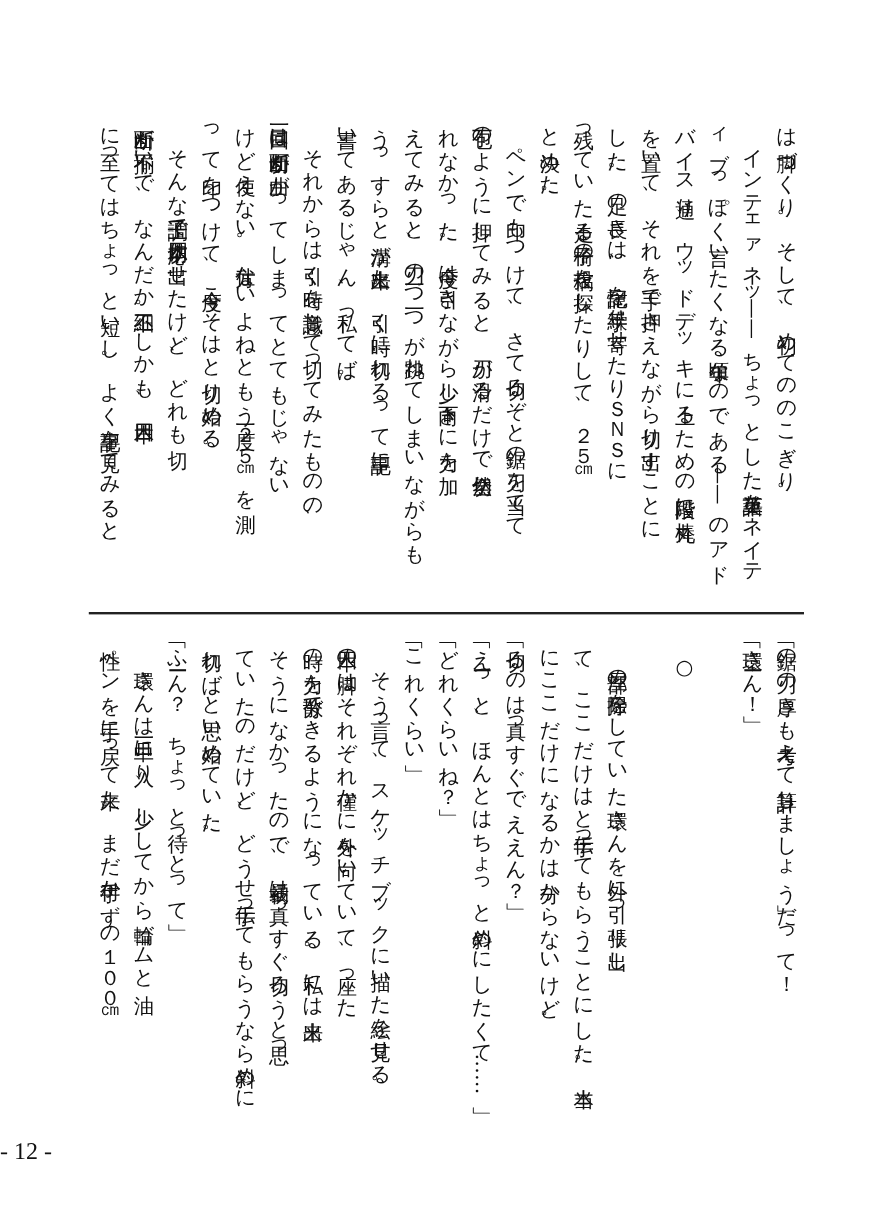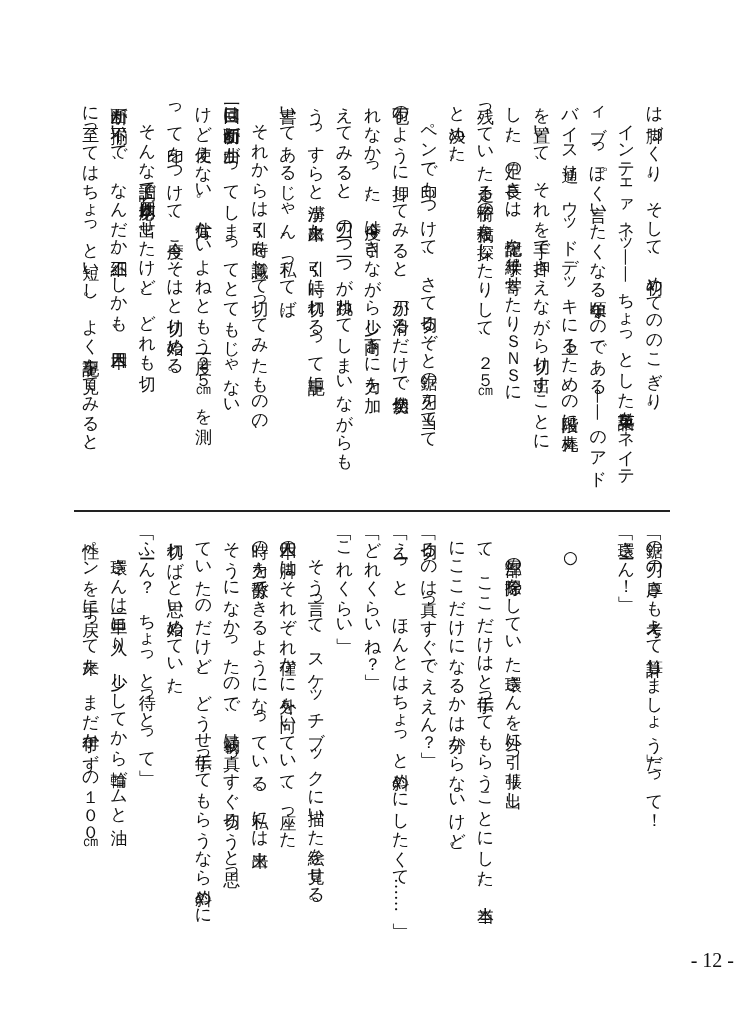--- a/index.html
+++ b/index.html
@@ -40,21 +40,21 @@
       left: 74px;
       width: 596px;
       height: 2px;
       background: #222222;
     }
     .page-number {
       position: absolute;
       top: 949px;
       left: 0;
       width: 734px;
-      text-align: right;
+      text-align: left;
       font-family: "Liberation Serif", "DejaVu Serif", serif;
       font-size: 20px;
       line-height: 22px;
       color: #111111;
     }
   </style>
 </head>
 <body>
 
 <div class="page">

